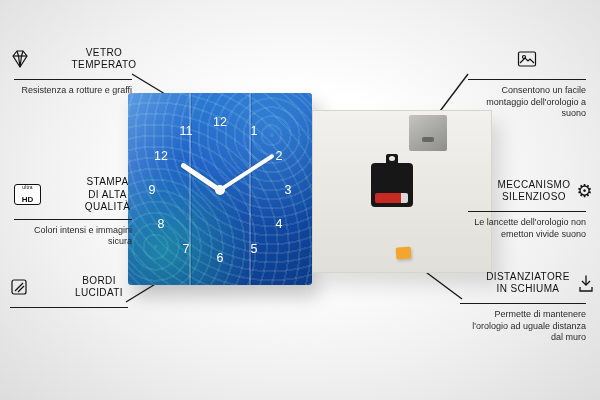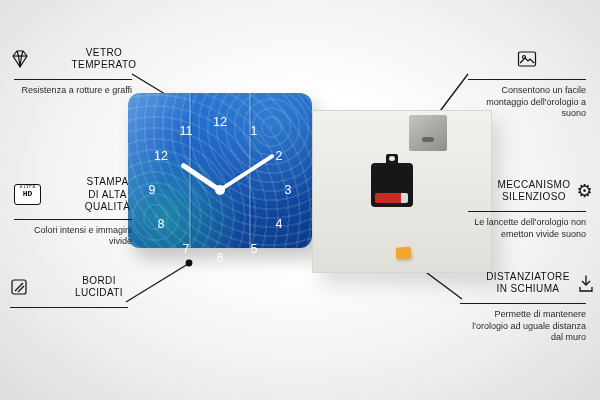--- a/index.html
+++ b/index.html
@@ -9,29 +9,29 @@
     font-family:"Liberation Sans", sans-serif;
   }
   
   .callout{position:absolute;text-align:center;}
   .co-head{display:flex;align-items:center;justify-content:center;gap:6px;
     border-bottom:1.6px solid #1b1b1b;padding-bottom:5px;min-height:30px;}
   .co-title{font-size:10px;font-weight:normal;letter-spacing:.4px;line-height:1.25;color:#101010;margin-left:36px;}
   .co-desc{font-size:9px;line-height:1.3;color:#2a2a2a;margin-top:5px;text-align:right;}
   .icon{flex:0 0 auto;display:flex;align-items:center;justify-content:center;color:#111;}
   .uhd{width:25px;height:19px;border:1.3px solid #111;border-radius:3px;display:flex;
-    flex-direction:column;align-items:center;justify-content:flex-start;line-height:1;background:#fff;font-family:Liberation Mono, monospace;}
+    flex-direction:column;align-items:center;justify-content:space-between;line-height:1;background:#fff;}
   .uhd .u{font-size:5px;letter-spacing:.2px;}
   .uhd .hd{font-size:8px;font-weight:bold;}
   .gear{font-size:18px;line-height:1;}
   
   .lines{position:absolute;left:0;top:0;pointer-events:none;}
   
   .clock{
-    position:absolute;left:128px;top:93px;width:184px;height:155px;border-radius:12px;
+    position:absolute;left:128px;top:93px;width:184px;height:192px;border-radius:3px;
     box-shadow:7px 11px 18px rgba(0,0,0,.22);
     background:
       radial-gradient(circle at 20% 82%, rgba(46,220,160,.38), transparent 42%),
       radial-gradient(circle at 80% 18%, rgba(120,220,255,.22), transparent 45%),
       repeating-radial-gradient(circle at 78% 22%, rgba(255,255,255,.10) 0 2px, transparent 2px 9px),
       repeating-radial-gradient(circle at 15% 80%, rgba(160,255,225,.12) 0 2px, transparent 2px 11px),
       linear-gradient(155deg, #2e7fd9 0%, #1d5ec2 40%, #11479f 75%, #0c3a88 100%);
   }
   .glass{position:absolute;inset:0;border-radius:3px;
     background:linear-gradient(115deg, rgba(255,255,255,.22) 0%, rgba(255,255,255,0) 30%);}
@@ -136,21 +136,21 @@
   <div class="callout" style="left:14px;top:176px;width:118px">
     <div class="co-head">
       <span class="icon">
         <span class="uhd">
           <span class="u">ultra</span>
           <span class="hd">HD</span>
         </span>
       </span>
       <span class="co-title">STAMPA DI ALTA QUALITÀ</span>
     </div>
-    <div class="co-desc">Colori intensi e immagini vivide</div>
+    <div class="co-desc">Colori intensi e immagini sicura</div>
   </div>
 
   <div class="callout" style="left:10px;top:272px;width:118px">
     <div class="co-head">
       <span class="icon">
         <svg width="18" height="18" viewBox="0 0 18 18" fill="none" stroke="#111" stroke-width="1.2">
           <rect x="2" y="2" width="14" height="14" rx="2"></rect>
           <line x1="5" y1="13" x2="13" y2="5"></line>
             <line x1="8" y1="14" x2="14" y2="8"></line>
         </svg>

